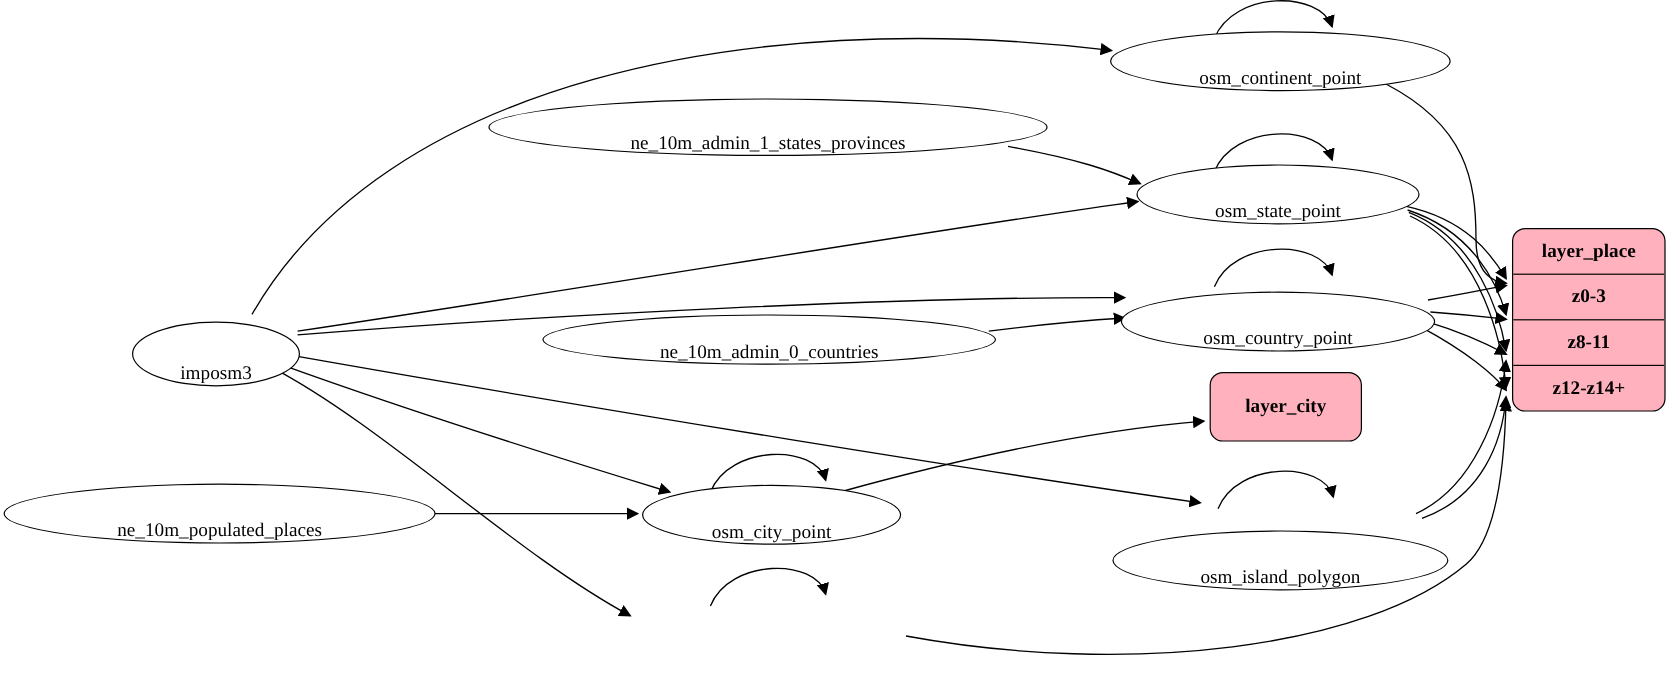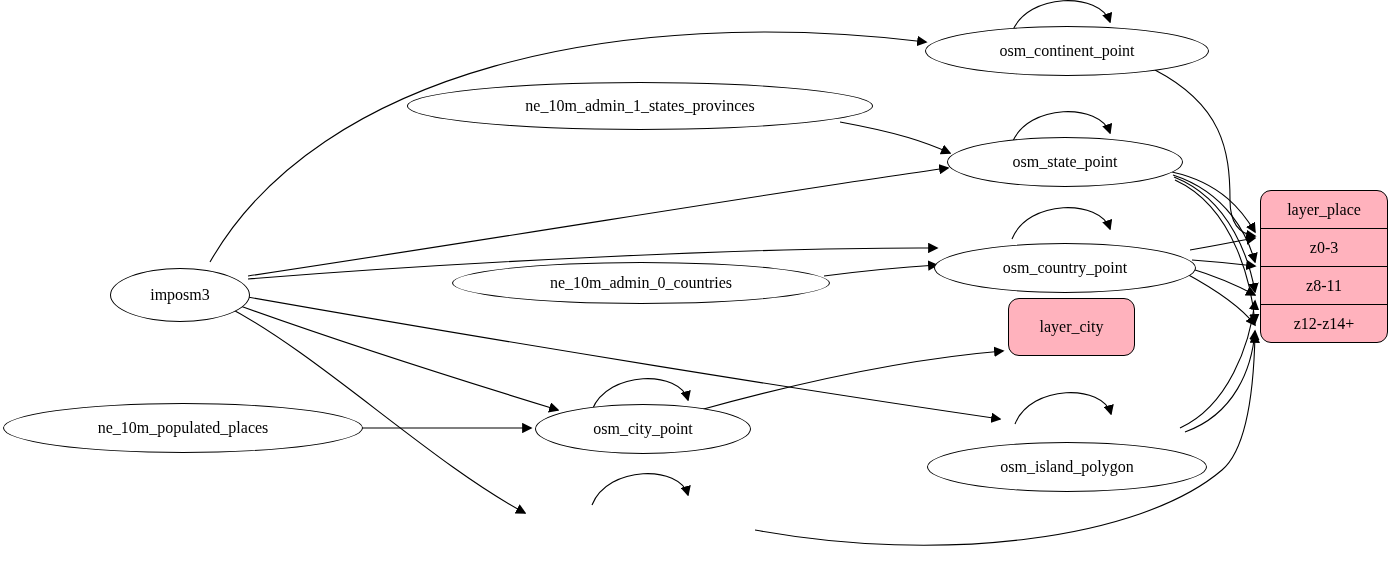--- a/index.html
+++ b/index.html
@@ -5,32 +5,33 @@
   html,body{margin:0;padding:0;background:#fff;}
   .canvas{
     position:relative;width:1395px;height:568px;background:#ffffff;
     font-family:"Liberation Serif","DejaVu Serif",serif;color:#000;
     overflow:hidden;
   }
   svg.edges{position:absolute;left:0;top:0;}
   svg.edges path{fill:none;stroke:#000;stroke-width:1.1;}
   .ellipse{
     position:absolute;border:1px solid #000;border-radius:50%;
-    background:#fff;display:flex;align-items:center;justify-content:center;
+    background:#fff;display:flex;align-items:flex-end;justify-content:center;
     font-size:16px;box-sizing:border-box;white-space:nowrap;
   }
   .record{
     position:absolute;display:flex;flex-direction:column;
     background:var(--record-fill,#ffb2bd);
     border:1.5px solid #000;border-radius:11px;box-sizing:border-box;
     overflow:hidden;font-size:16px;
   }
   .record .rrow{
     flex:1;display:flex;align-items:center;justify-content:center;
     white-space:nowrap;
+    font-weight:bold;
   }
   .record .rrow + .rrow{border-top:1.4px solid #000;}
 </style>
 </head>
 <body>
 
 <div class="canvas">
 
   <svg class="edges" width="1395" height="568" viewBox="0 0 1395 568">
     <defs>
@@ -110,17 +111,17 @@
   </div>
 
 
   <div class="record" style="left: 1260px; top: 190px; width: 128px; height: 153px; --record-fill: #ffb2bd;">
     <div class="rrow">layer_place</div>
     <div class="rrow">z0-3</div>
     <div class="rrow">z8-11</div>
     <div class="rrow">z12-z14+</div>
   </div>
 
-  <div class="record" style="left: 1008px; top: 298px; width: 127px; height: 58px; text-align: right; --record-fill: #ffb2bd;">
+  <div class="record" style="left: 1008px; top: 310px; width: 127px; height: 58px; text-align: right; --record-fill: #ffb2bd;">
     <div class="rrow">layer_city</div>
   </div>
 
 </div>
 
 </body></html>

